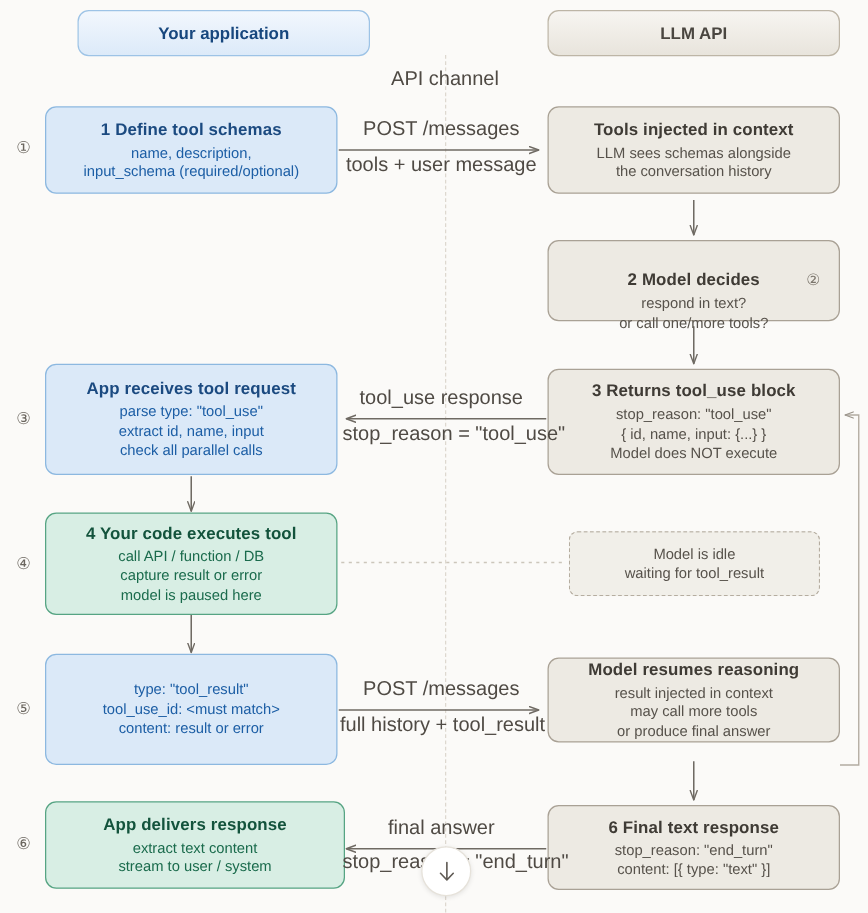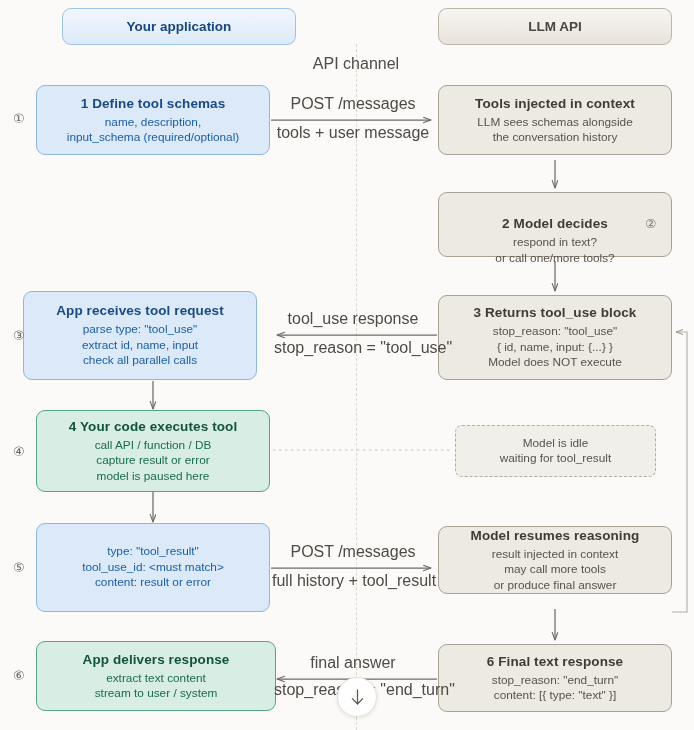--- a/index.html
+++ b/index.html
@@ -179,21 +179,21 @@
     <div class="line">LLM sees schemas alongside</div>
     <div class="line">the conversation history</div>
   </div>
 
   <div class="node n-beige" style="left:438px;top:192px;width:234px;height:65px;justify-content:space-between;">
     <div class="title">2 Model decides</div>
     <div class="line">respond in text?</div>
     <div class="line">or call one/more tools?</div>
   </div>
 
-  <div class="node n-blue" style="left:23px;top:291px;width:234px;height:89px;">
+  <div class="node n-blue" style="left:36px;top:291px;width:234px;height:89px;">
     <div class="title">App receives tool request</div>
     <div class="line">parse type: "tool_use"</div>
     <div class="line">extract id, name, input</div>
     <div class="line">check all parallel calls</div>
   </div>
 
   <div class="node n-beige" style="left:438px;top:295px;width:234px;height:85px;">
     <div class="title">3 Returns tool_use block</div>
     <div class="line">stop_reason: "tool_use"</div>
     <div class="line">{ id, name, input: {...} }</div>

